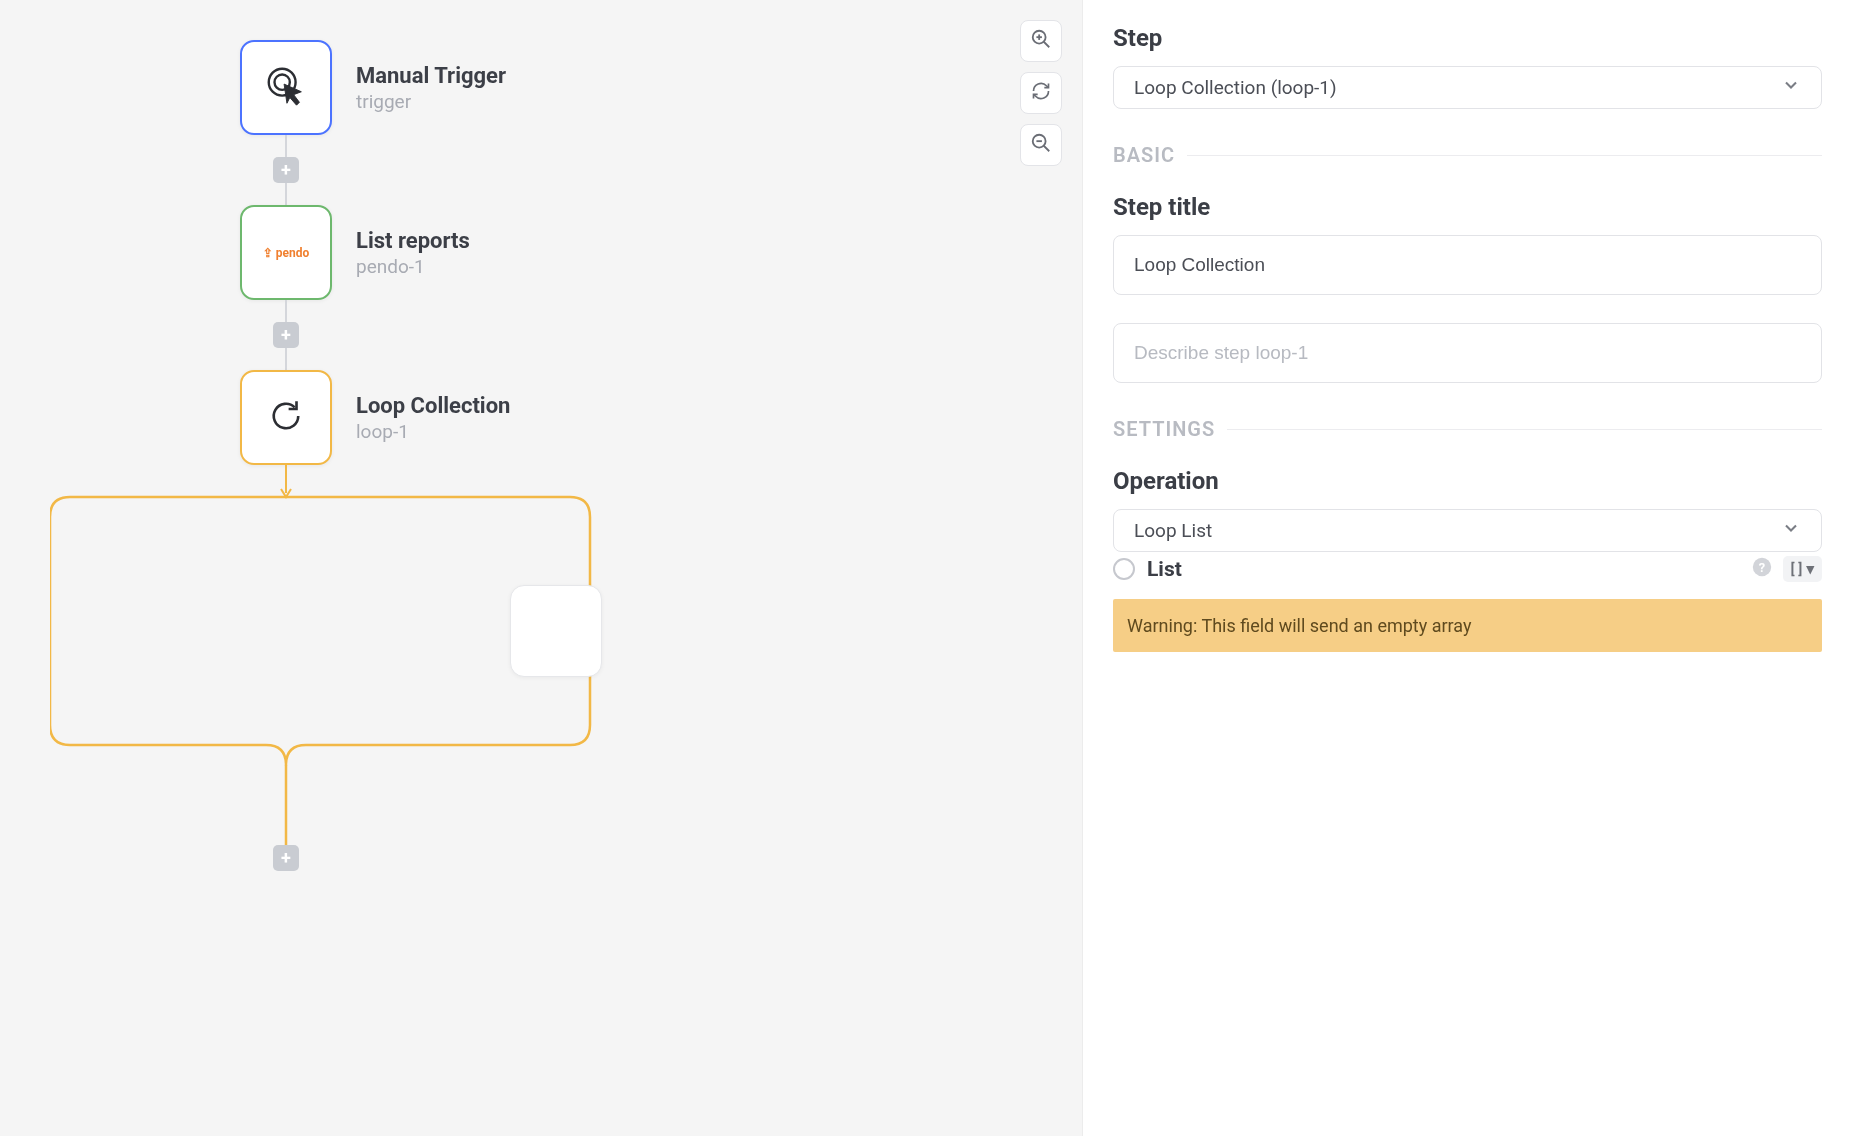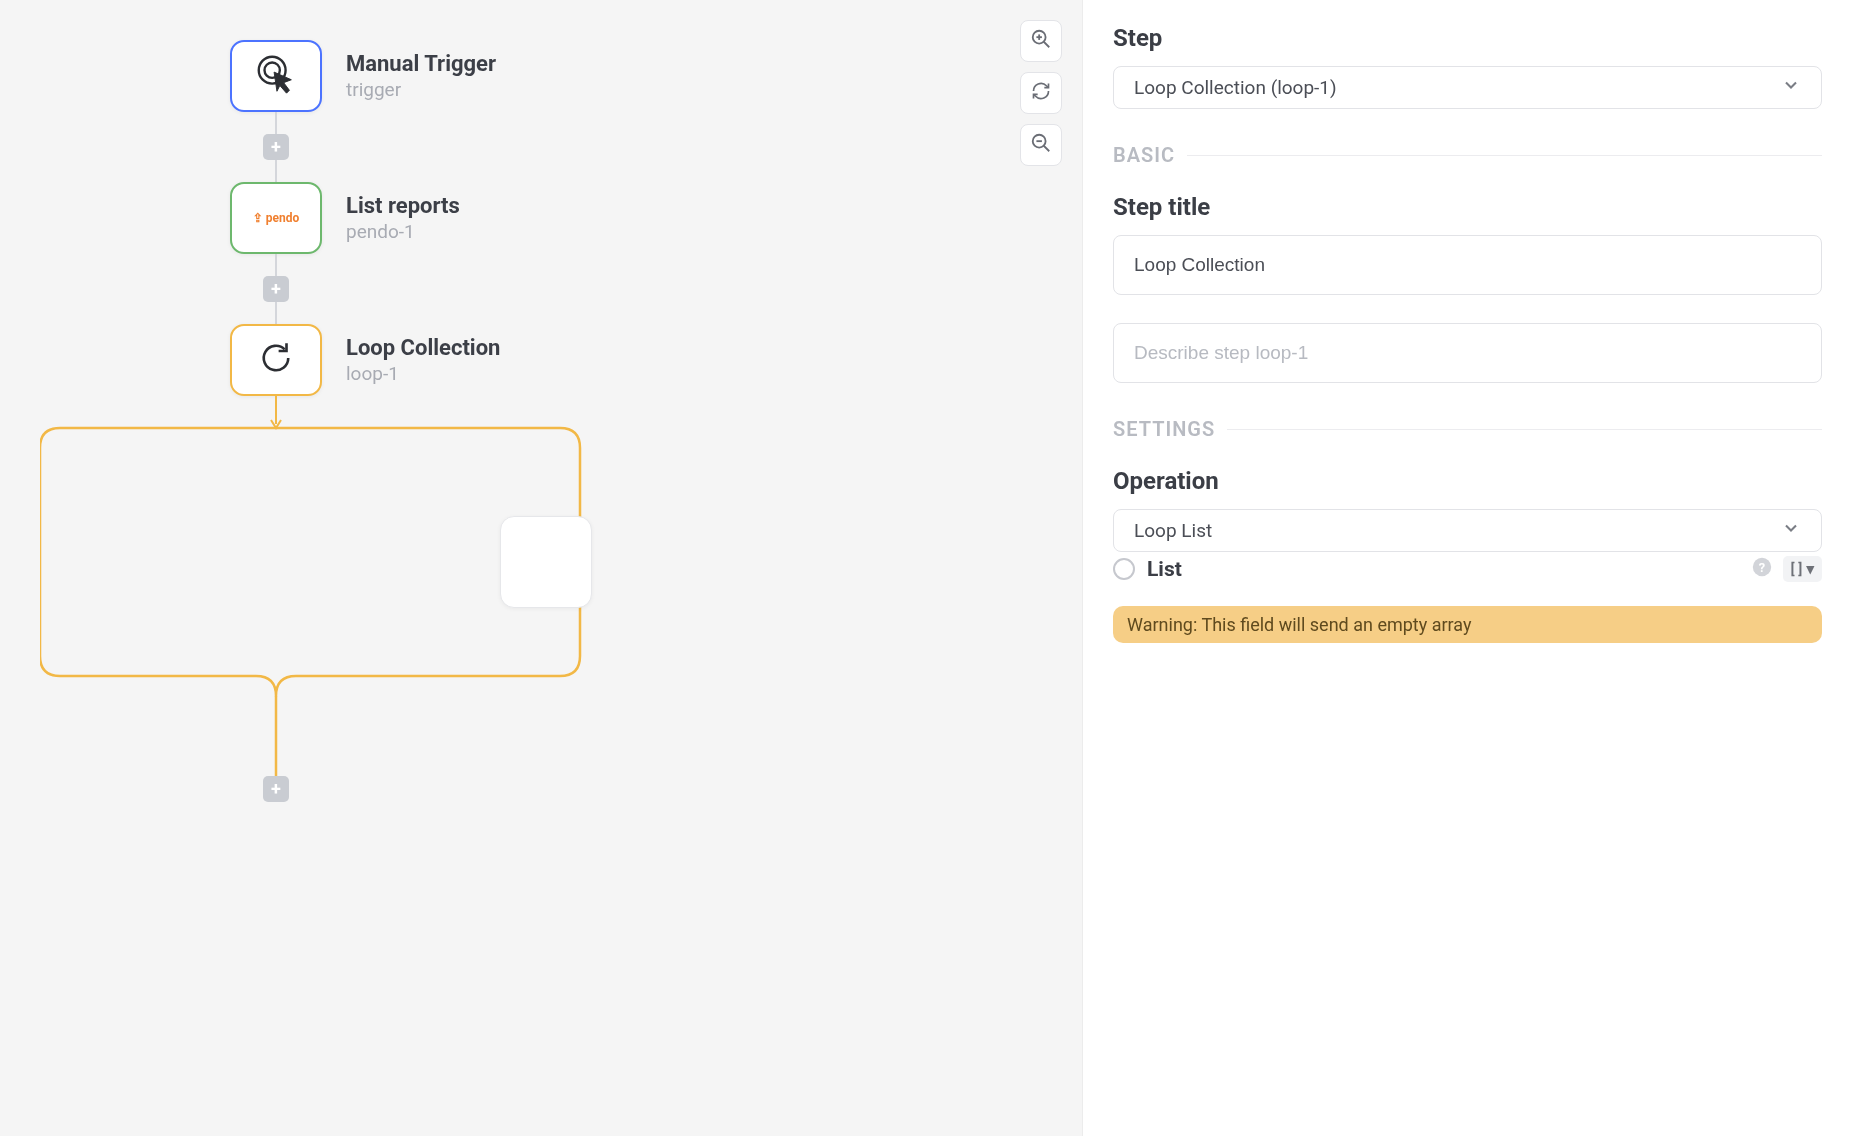--- a/index.html
+++ b/index.html
@@ -10,36 +10,37 @@
     height: 1136px;
     display: flex;
     overflow: hidden;
     color: #2c2e33;
   }
   
   .canvas {
     flex: 1;
     position: relative;
     background: #f5f5f5;
+    margin-left: 10px;
   }
   .flow {
     position: absolute;
     left: 40px;
     top: 40px;
     width: 600px;
   }
   .node-row {
     display: flex;
     align-items: center;
     gap: 24px;
     margin-left: 190px; 
   }
   .node-box {
     width: 92px;
-    height: 72px;
+    height: 95px;
     background: #fff;
     border-radius: 14px;
     display: flex;
     align-items: center;
     justify-content: center;
     box-shadow: 0 1px 4px rgba(0,0,0,0.06);
   }
   .node-trigger { border: 2px solid #4c73ff; }
   .node-pendo   { border: 2px solid #6db86d; }
   .node-loop    { border: 2px solid #f2b846; }
@@ -157,26 +158,26 @@
     width:22px; height:22px; border:2px solid #c6c8ce; border-radius:50%;
   }
   .input-right { display:flex; align-items:center; gap:10px; color:#c3c5cb; }
   .brackets-pill {
     background:#f2f3f5; border-radius:5px; padding:4px 8px;
     display:flex; align-items:center; gap:4px;
     color:#6e7178; font-size:15px; font-weight:600;
   }
 
   .warning-bar {
-    margin-top: 24px;
+    margin-top: 17px;
     background: #f6ce86;
     color: #5f4a1e;
-    padding: 8px 14px;
+    padding: 16px 14px;
     font-size: 18px;
-    border-radius: 10px;
+    border-radius: 2px;
   }
   .add-more {
     margin-top: 30px;
     font-size: 19px;
     font-weight: 600;
     color: #565962;
     padding-left: 8px;
   }
   .spacer-md { height: 28px; }
 </style>

